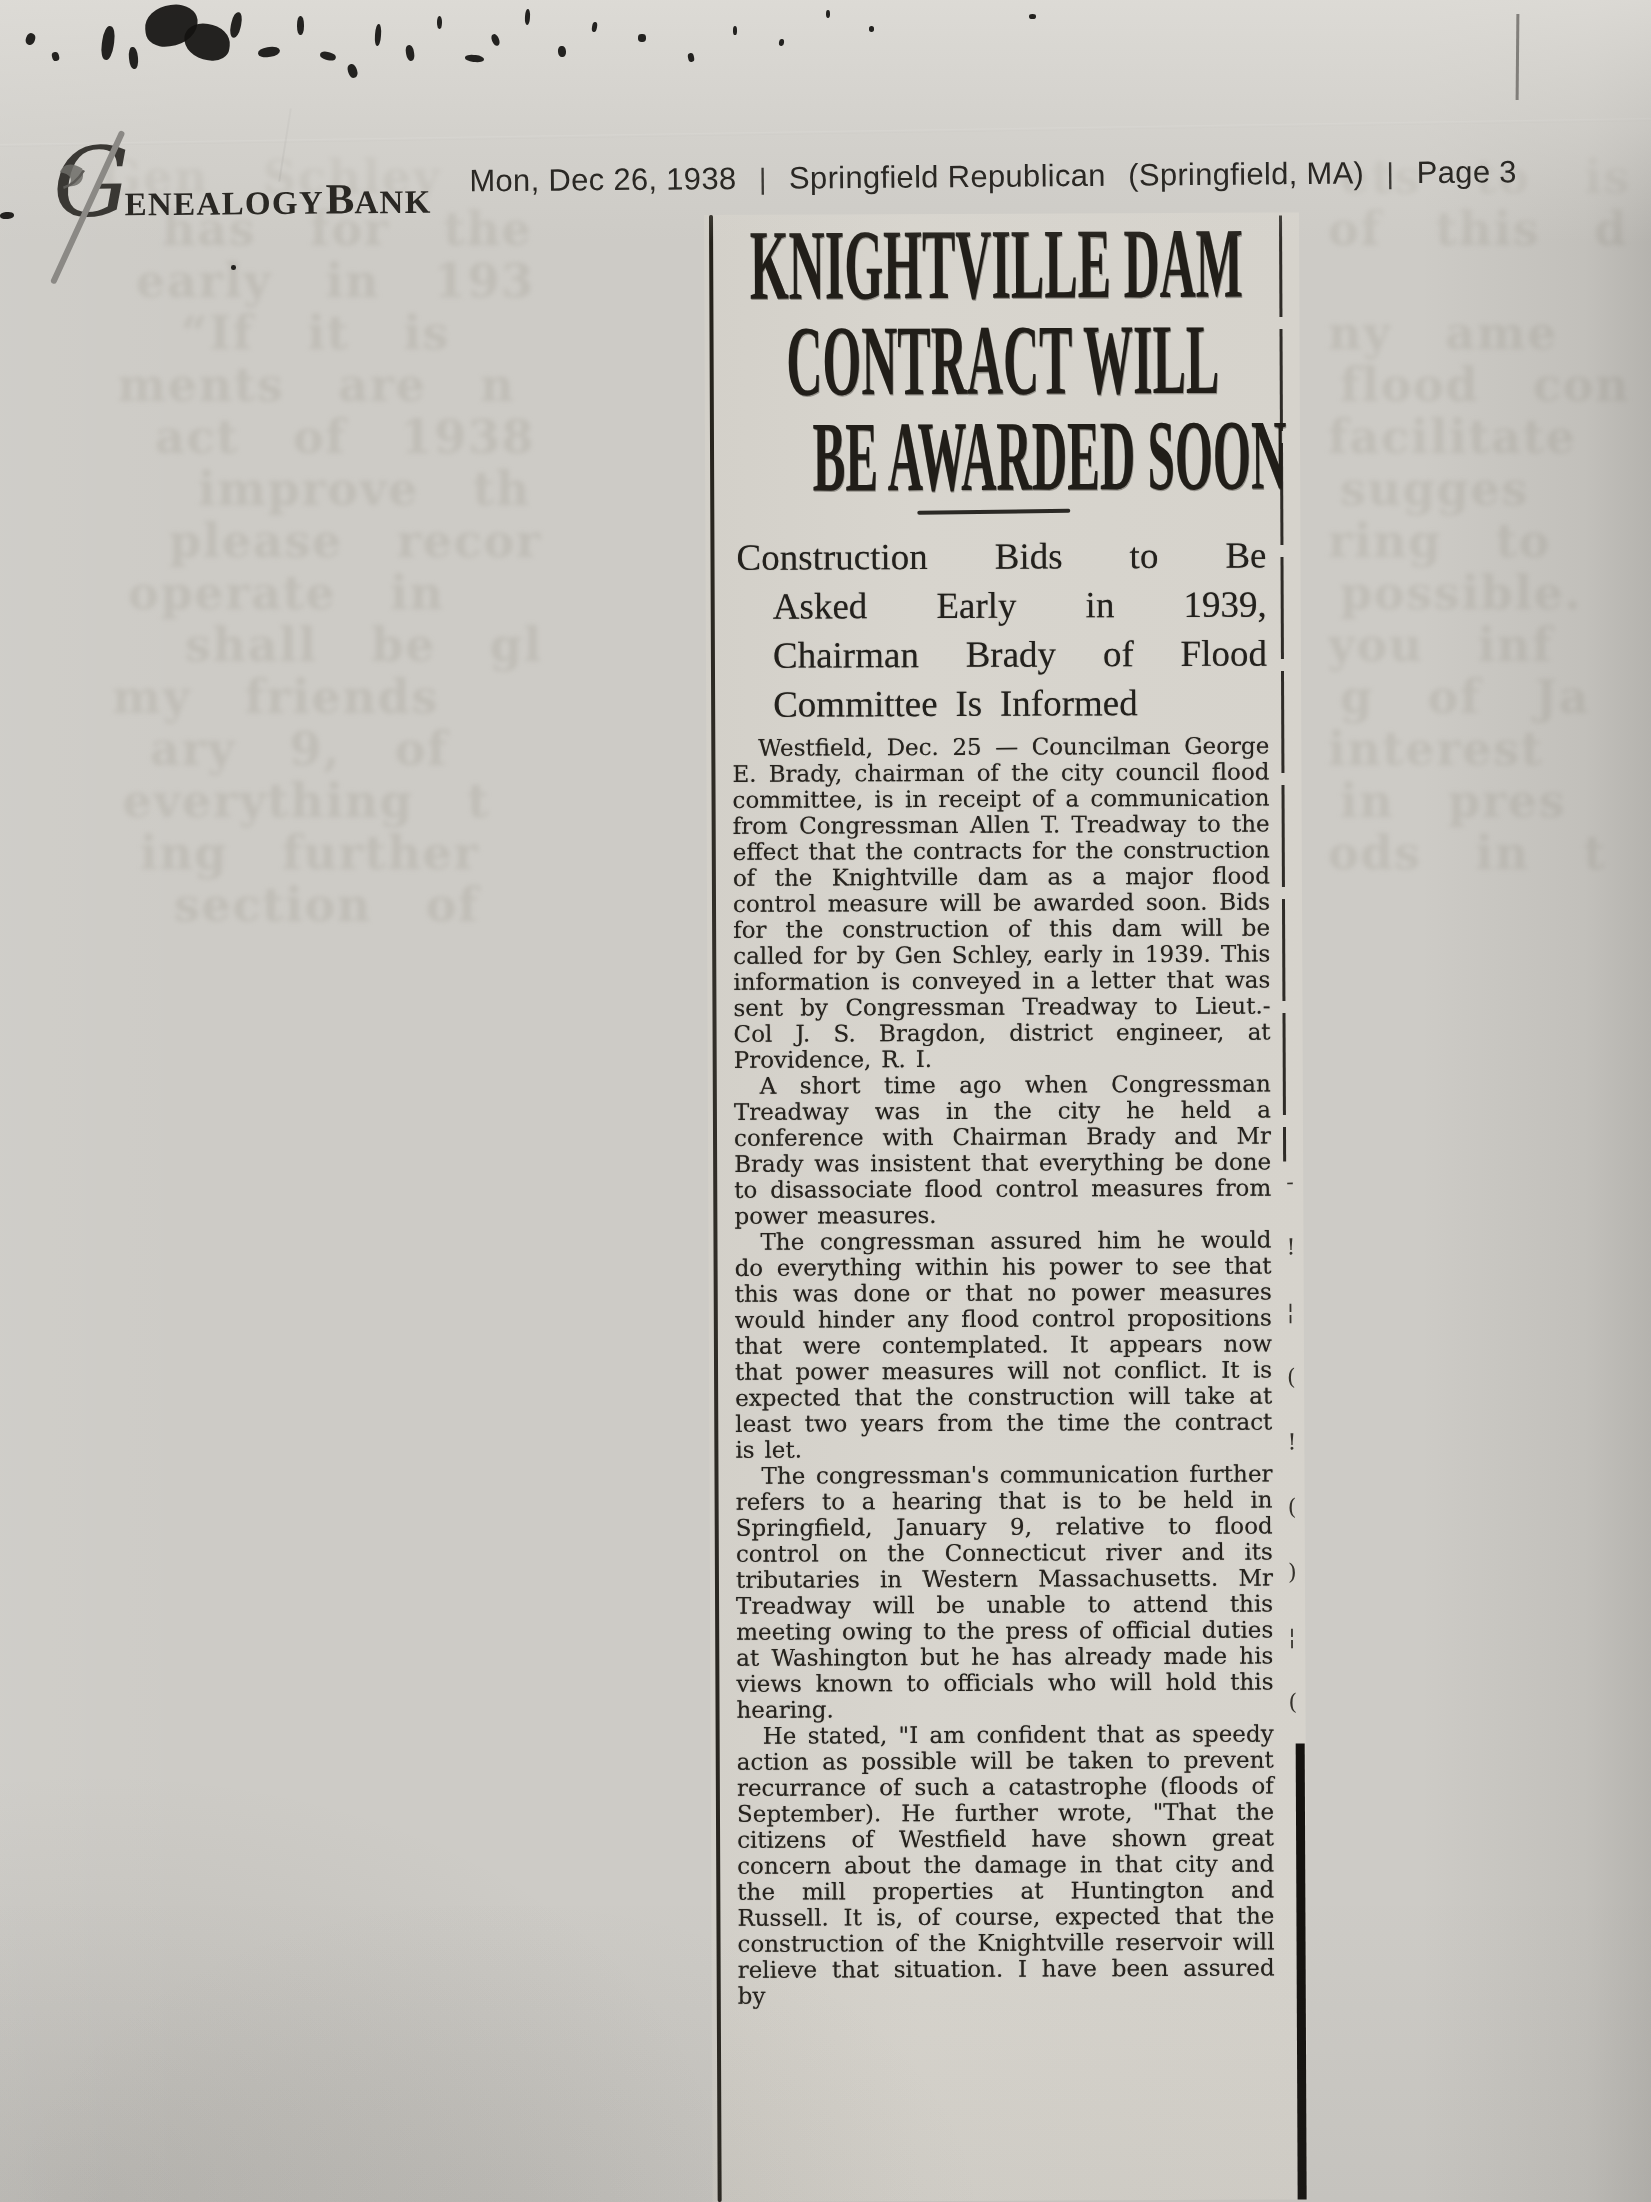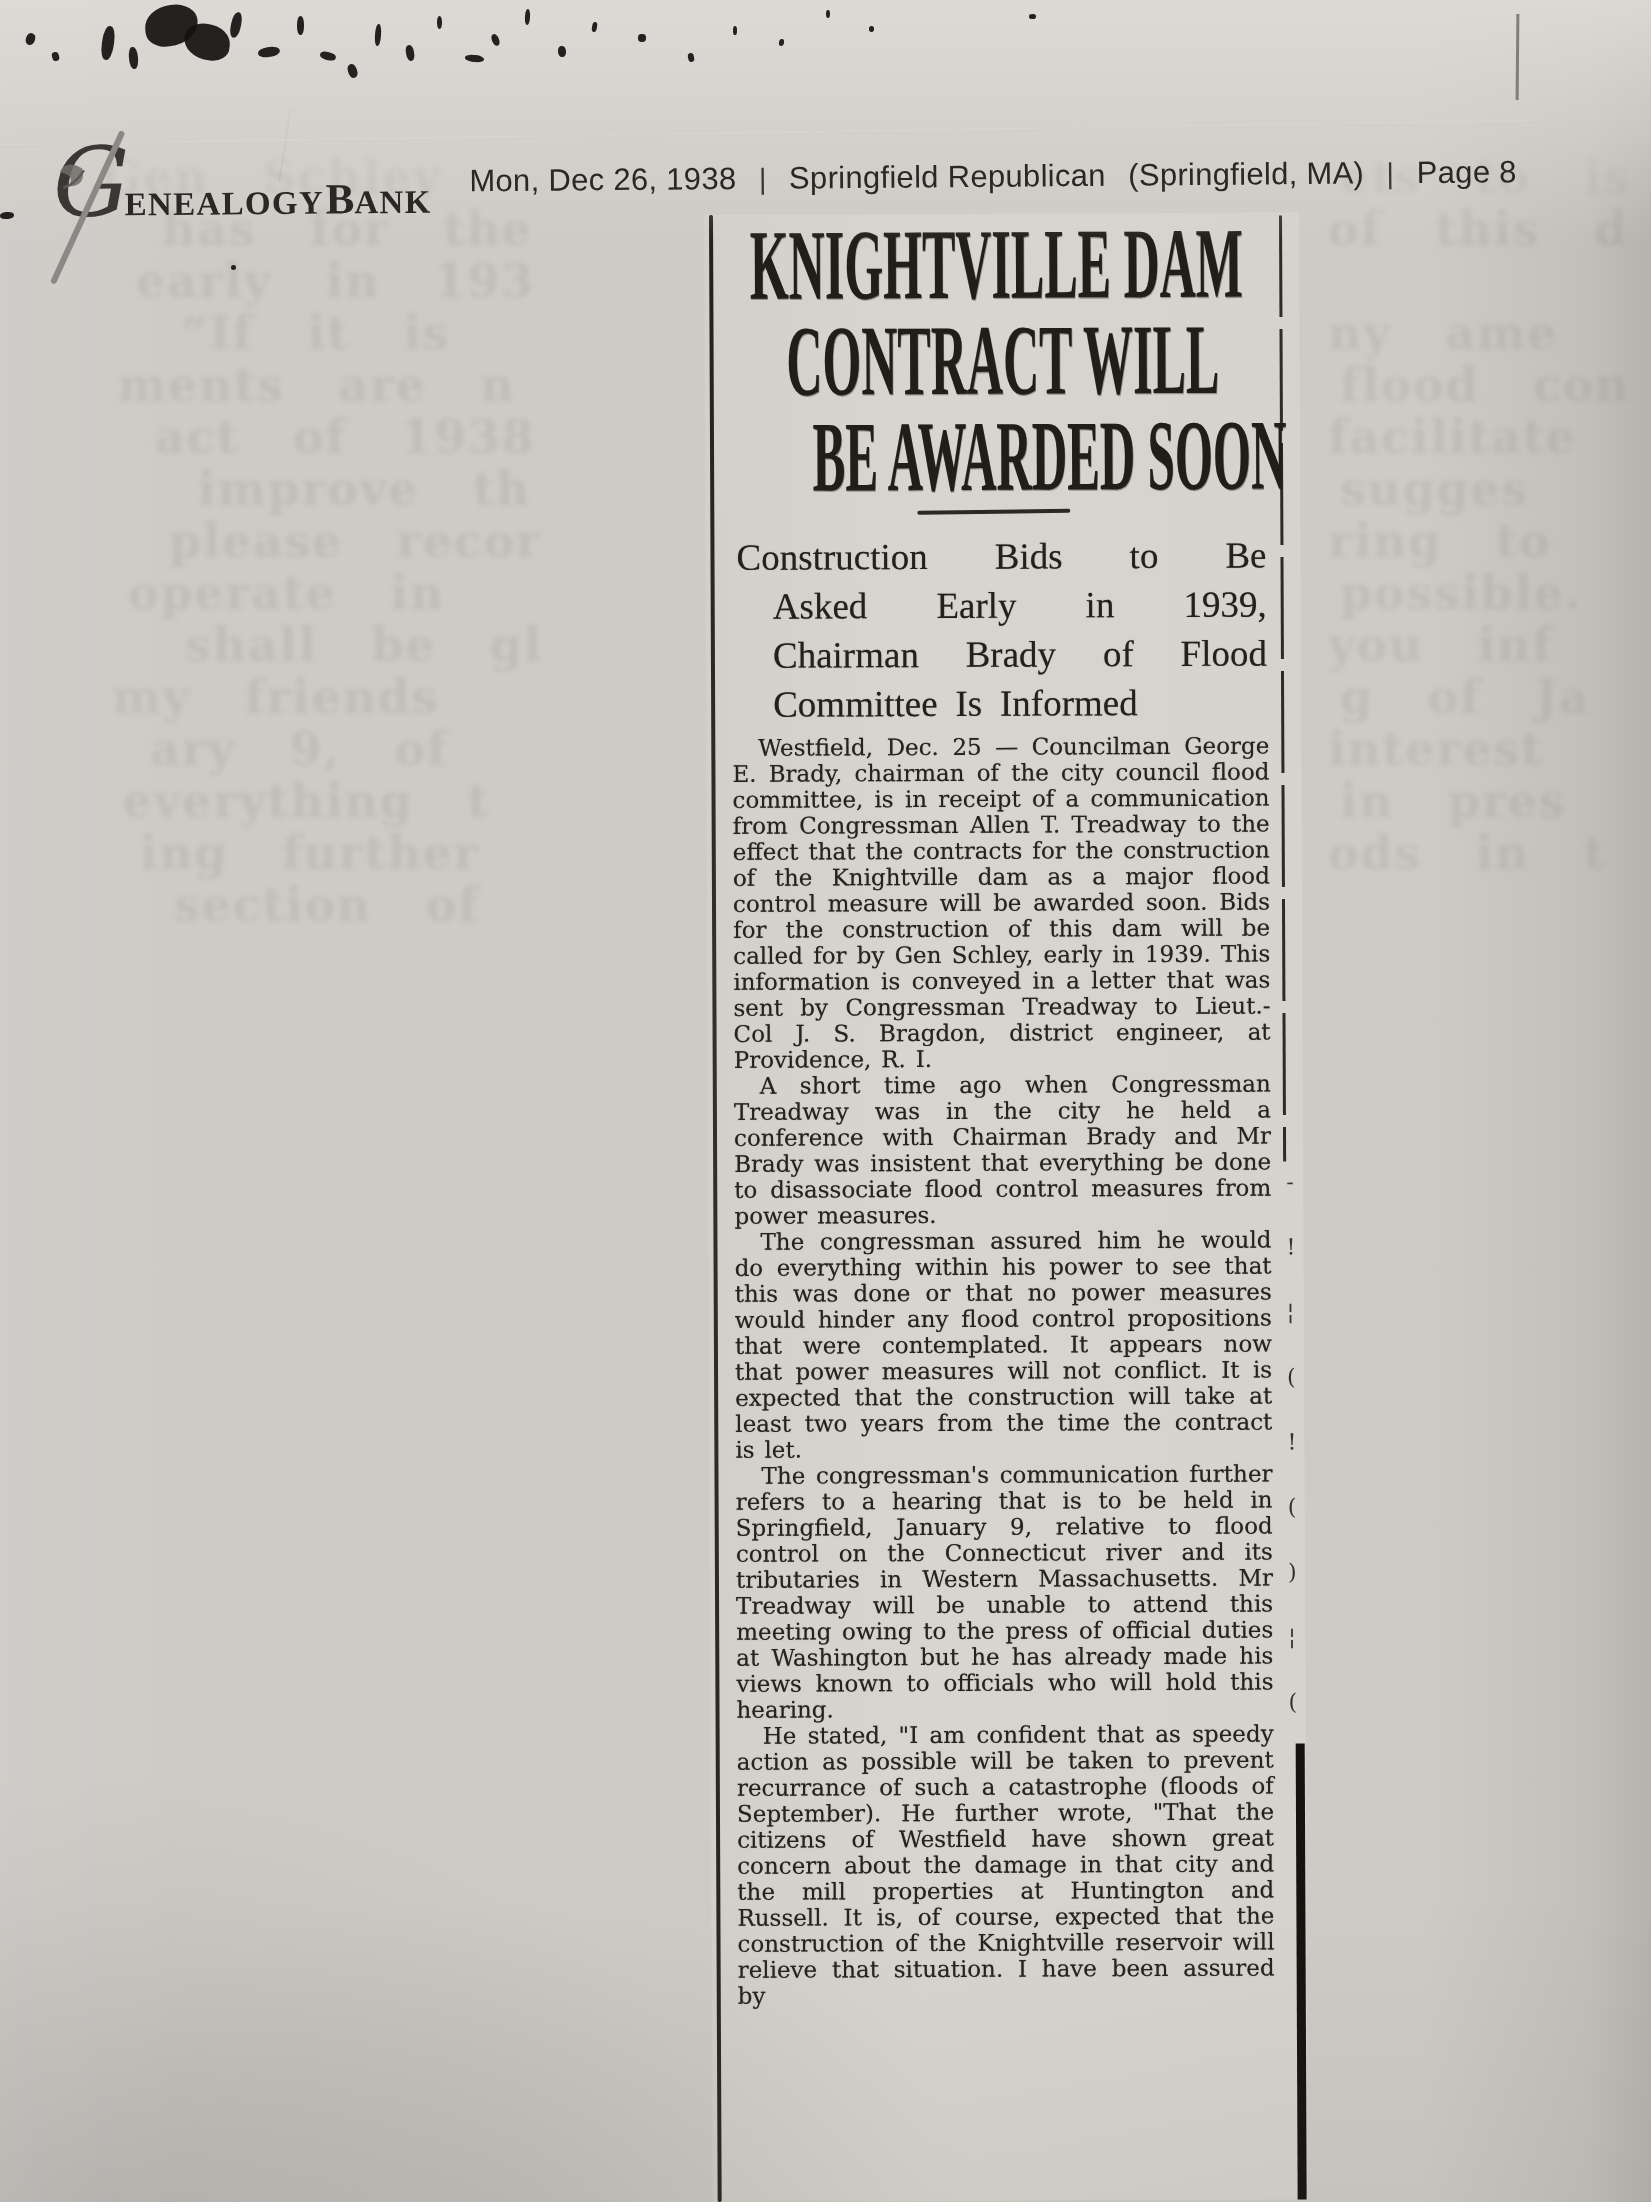--- a/index.html
+++ b/index.html
@@ -196,21 +196,21 @@
         <span class="logo-caps">ENEALOGY</span>
         <span class="logo-big">B</span>
         <span class="logo-caps">ANK</span>
     </div>
     <div id="header-meta">
       <span>Mon, Dec 26, 1938</span>
       <span class="meta-pipe">|</span>
       <span>Springfield Republican</span>
       <span>(Springfield, MA)</span>
       <span class="meta-pipe">|</span>
-      <span>Page 8</span>
+      <span>Page 3</span>
     </div>
   </header>
 
   <section id="clipping">
     <div id="rule-left" class="rule"></div>
     <div id="rule-right" class="rule"></div>
     <div id="rule-right-thick" class="rule"></div>
     <div id="edge-glyphs">
         <div class="edge-glyph">-</div>
         <div class="edge-glyph">!</div>

